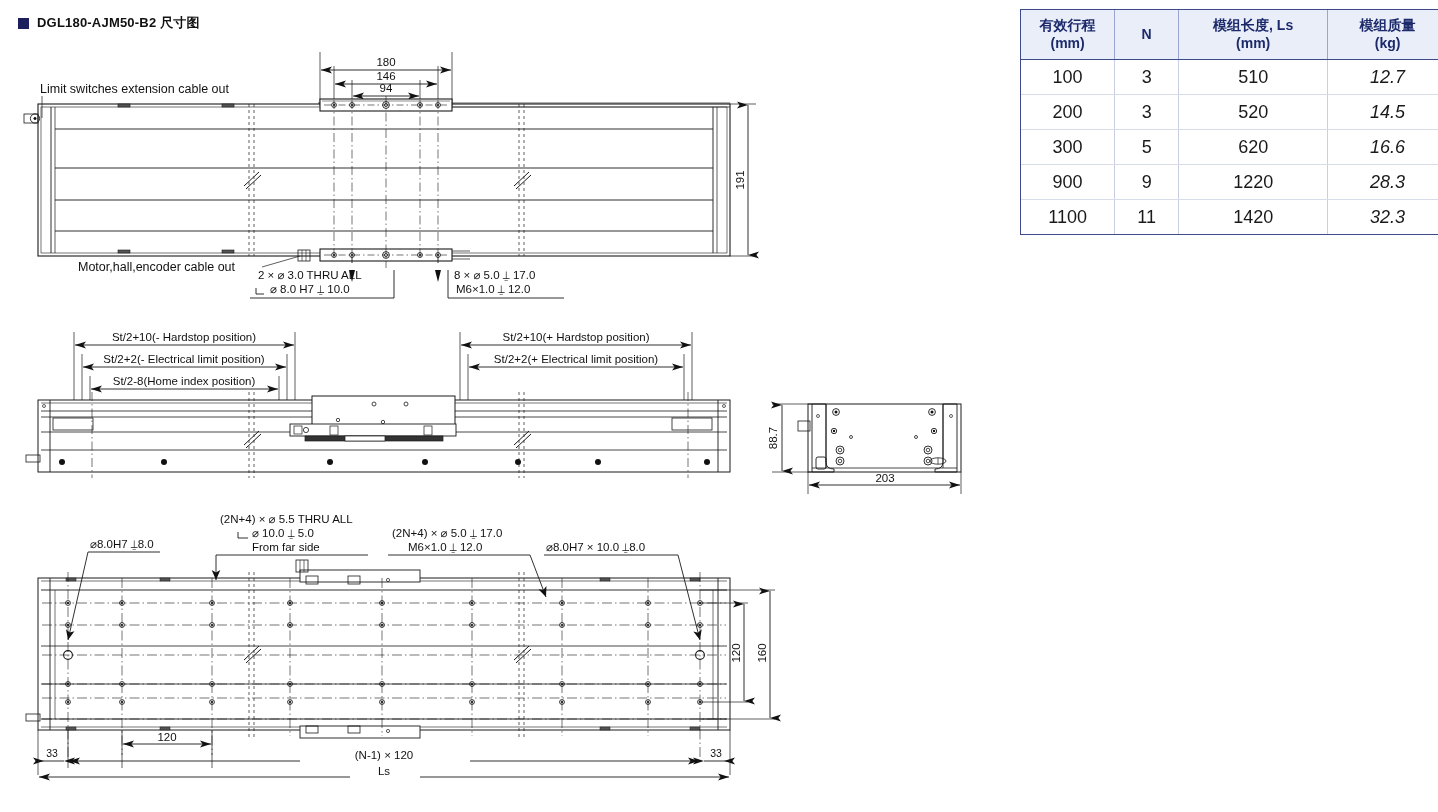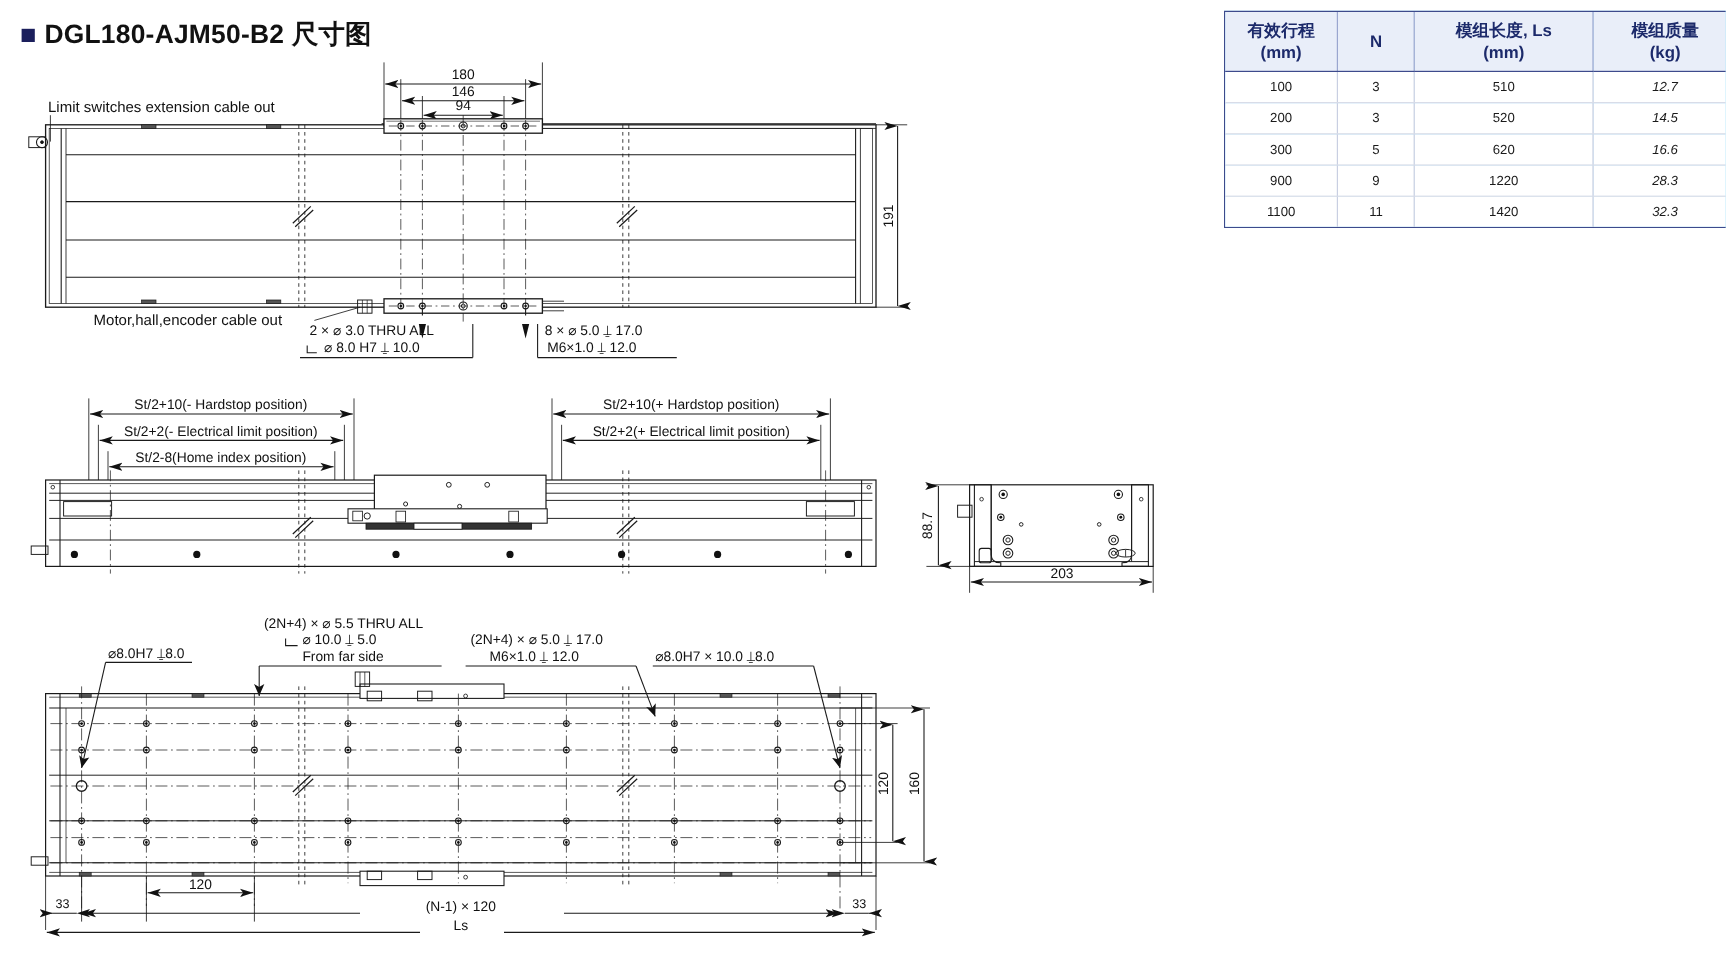--- a/index.html
+++ b/index.html
@@ -14,21 +14,21 @@
 
   
   .title-row {
     position: absolute; left: 18px; top: 14px;
     display: flex; align-items: center; gap: 8px;
   }
   .title-bullet {
     width: 11px; height: 11px; background: #1b1f5c; display: block;
   }
   .title-text {
-    font-size: 22px; font-weight: bold; color: #111; letter-spacing: .2px;
+    font-size: 13px; font-weight: bold; color: #111; letter-spacing: .2px;
     white-space: nowrap;
   }
 
   
   #drawing { position: absolute; left: 0; top: 0; }
 
   
   .spec-table-wrap {
     position: absolute; left: 1009px; top: 9px;
     width: 428px;
@@ -50,21 +50,21 @@
     border-bottom: 1.5px solid #3d4a8c;
     line-height: 1.25;
     text-align: center;
   }
   table.spec thead th:last-child { border-right: none; }
   table.spec tbody td {
     padding: 6.5px 2px;
     text-align: center;
     border-right: 1px solid #c9cfe2;
     border-bottom: 1px solid #d8dce8;
-    font-size: 11px;
+    font-size: 18px;
     color: #1a1a1a;
     background: #fff;
   }
   table.spec tbody td:last-child { border-right: none; font-style: italic; }
   table.spec tbody tr:last-child td { border-bottom: none; }
   .col-a { width: 22%; }
   .col-b { width: 15%; }
   .col-c { width: 35%; }
   .col-d { width: 28%; }
 

